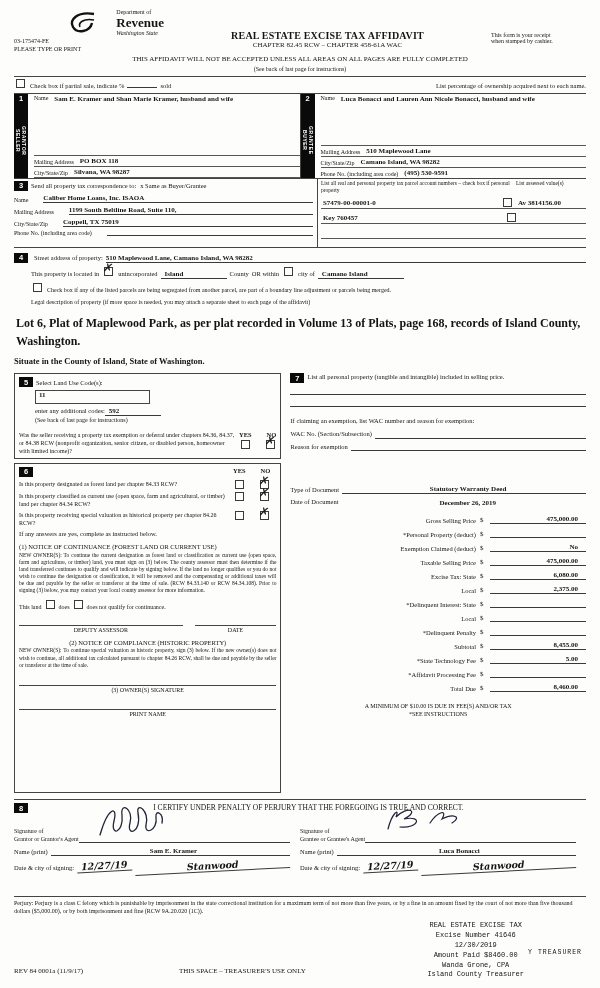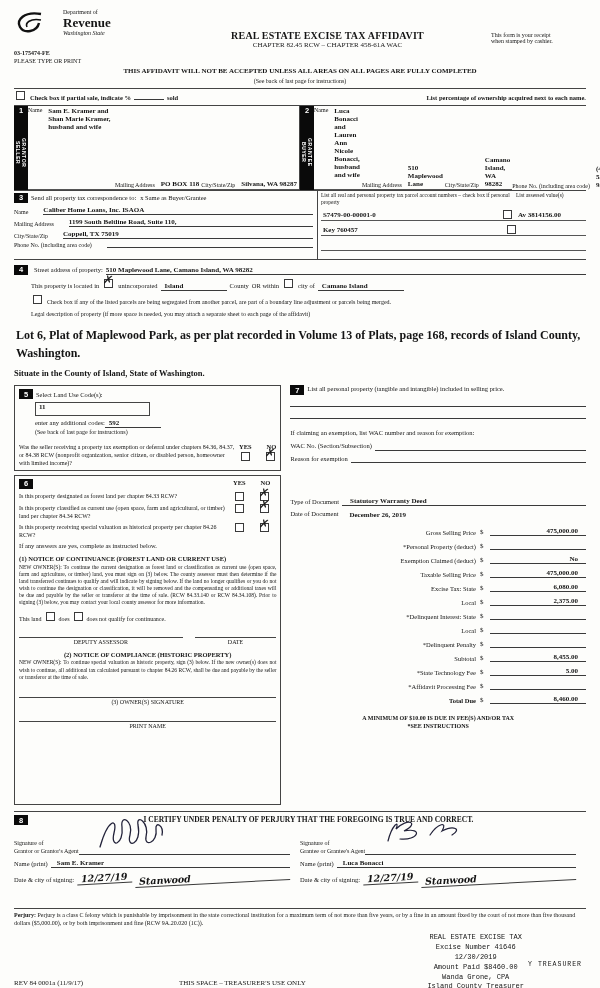--- a/index.html
+++ b/index.html
@@ -1,52 +1,52 @@
 <!DOCTYPE html>
 <html><head>
 <meta charset="utf-8">
 <style>
   html,body{margin:0;padding:0;}
   body{background:#cfcfcf;font-family:"Liberation Serif",serif;}
   .page{width:600px;height:988px;background:#fdfdfb;margin:0 auto;padding:8px 14px;box-sizing:border-box;color:#151515;position:relative;overflow:hidden;}
   .row{display:flex;}
   .grow{flex:1;}
   .center{text-align:center;}
-  .b{font-weight:bold;}
+  .b{font-weight:normal;}
   .it{font-style:italic;}
   .fs55{font-size:5.5px;line-height:1.3;}
   .fs6{font-size:6px;line-height:1.35;}
   .fs65{font-size:6.5px;line-height:1.35;}
   .fs7{font-size:7px;line-height:1.35;}
   .fs75{font-size:7.5px;line-height:1.35;}
   .ul{border-bottom:1px solid #3a3a3a;}
   .val{font-weight:bold;font-size:7px;}
   .lab{font-size:6px;white-space:nowrap;margin-right:3px;}
   .cb{width:7px;height:7px;border:1px solid #3a3a3a;display:inline-block;position:relative;flex:none;background:#fff;vertical-align:middle;margin:0 2px;}
   .mk{position:absolute;left:-2px;top:-6px;font-size:12px;font-weight:bold;color:#1c1c1c;font-family:"DejaVu Sans",sans-serif;transform:rotate(10deg);line-height:1;}
   .badge{min-width:14px;height:10px;background:#0a0a0a;color:#fff;font:bold 7.5px "Liberation Sans",sans-serif;display:inline-flex;align-items:center;justify-content:center;flex:none;margin-right:3px;}
   
   .hdr{align-items:flex-start;}
   .hdr-left{width:150px;}
-  .logo-row{display:flex;align-items:center;gap:19px;margin-bottom:12px;}
+  .logo-row{display:flex;align-items:center;gap:19px;margin-bottom:0;justify-content:flex-end;}
   .dept-name{font-size:13px;font-weight:bold;line-height:1;}
   .hdr-center{flex:1;text-align:center;padding-top:22px;}
   .title{font-size:10px;font-weight:bold;letter-spacing:0.2px;}
   .hdr-right{width:95px;font-size:6px;padding-top:24px;}
   .warnline{margin-top:2px;}
   
   .partial{border-top:1px solid #444;margin-top:3px;padding:2px 0;align-items:baseline;gap:3px;}
   
   .parties{height:84px;border-top:1px solid #444;border-bottom:1px solid #444;}
   .party{width:50%;display:flex;}
   .party+.party{border-left:1px solid #444;}
   .party-side{display:flex;flex-direction:column;width:14px;flex:none;}
   .vbar{flex:1;background:#0a0a0a;display:flex;justify-content:center;padding:2px 0;}
   .vbar span{writing-mode:vertical-rl;color:#fff;font:bold 5px "Liberation Sans",sans-serif;letter-spacing:0.6px;text-align:center;}
-  .party-fields{flex:1;display:flex;flex-direction:row;padding-left:0;}
+  .party-fields{flex:1;display:flex;flex-direction:column;padding-left:6px;}
   .pf{border-bottom:1px solid #555;display:flex;align-items:flex-end;padding:1px 2px 1px 0;gap:3px;}
   .pf.namef{flex:1;align-items:flex-start;}
   .pf.last{border-bottom:none;}
   
   .sec3{border-bottom:1px solid #444;min-height:68px;}
   .sec3-left{width:53%;padding:2px 4px 2px 0;display:flex;flex-direction:column;}
   .sec3-right{width:47%;border-left:1px solid #444;padding:1px 0 1px 3px;display:flex;flex-direction:column;}
   .f3{display:flex;align-items:flex-end;margin-top:3px;gap:12px;}
   .prow{display:flex;align-items:flex-end;border-bottom:1px solid #555;padding:1px 2px;min-height:12px;}
   
@@ -72,21 +72,21 @@
   .fin-label{flex:1;text-align:right;font-size:6.5px;padding-right:4px;white-space:nowrap;}
   .fin-cur{width:10px;font-size:7px;}
   .fin-val{width:88px;border-bottom:1px solid #3a3a3a;font-weight:bold;font-size:7px;text-align:right;padding-right:8px;}
   .blankline{border-bottom:1px solid #3a3a3a;height:11px;}
   
   .sec8{border-top:1px solid #444;margin-top:6px;padding-top:3px;min-height:88px;}
   .half{width:50%;padding-right:10px;position:relative;}
   .sigrow{display:flex;align-items:flex-end;position:relative;height:26px;}
   .sig-svg{position:absolute;left:78px;top:-14px;}
   .hand{font-family:"DejaVu Serif",serif;font-style:italic;font-weight:bold;font-size:9.5px;transform:rotate(-3deg);display:inline-block;padding:0 4px;}
-  .s8f{display:flex;align-items:flex-end;gap:3px;margin-top:4px;}
+  .s8f{display:flex;align-items:flex-end;gap:3px;margin-top:4px;text-align:center;}
   
   .perjury{border-top:1px solid #444;margin-top:5px;padding-top:2px;}
   .footer{position:relative;height:72px;margin-top:4px;}
   .rev{position:absolute;left:0;bottom:16px;font-size:7px;}
   .tspace{position:absolute;left:165px;bottom:16px;font-size:7px;}
   .stamp{position:absolute;right:62px;top:2px;font-family:"Liberation Mono",monospace;font-size:7px;text-align:center;line-height:1.4;}
   .stamp-partial{position:absolute;right:4px;top:30px;font-family:"Liberation Mono",monospace;font-size:6.5px;letter-spacing:1px;}
 </style>
 </head>
 <body>

